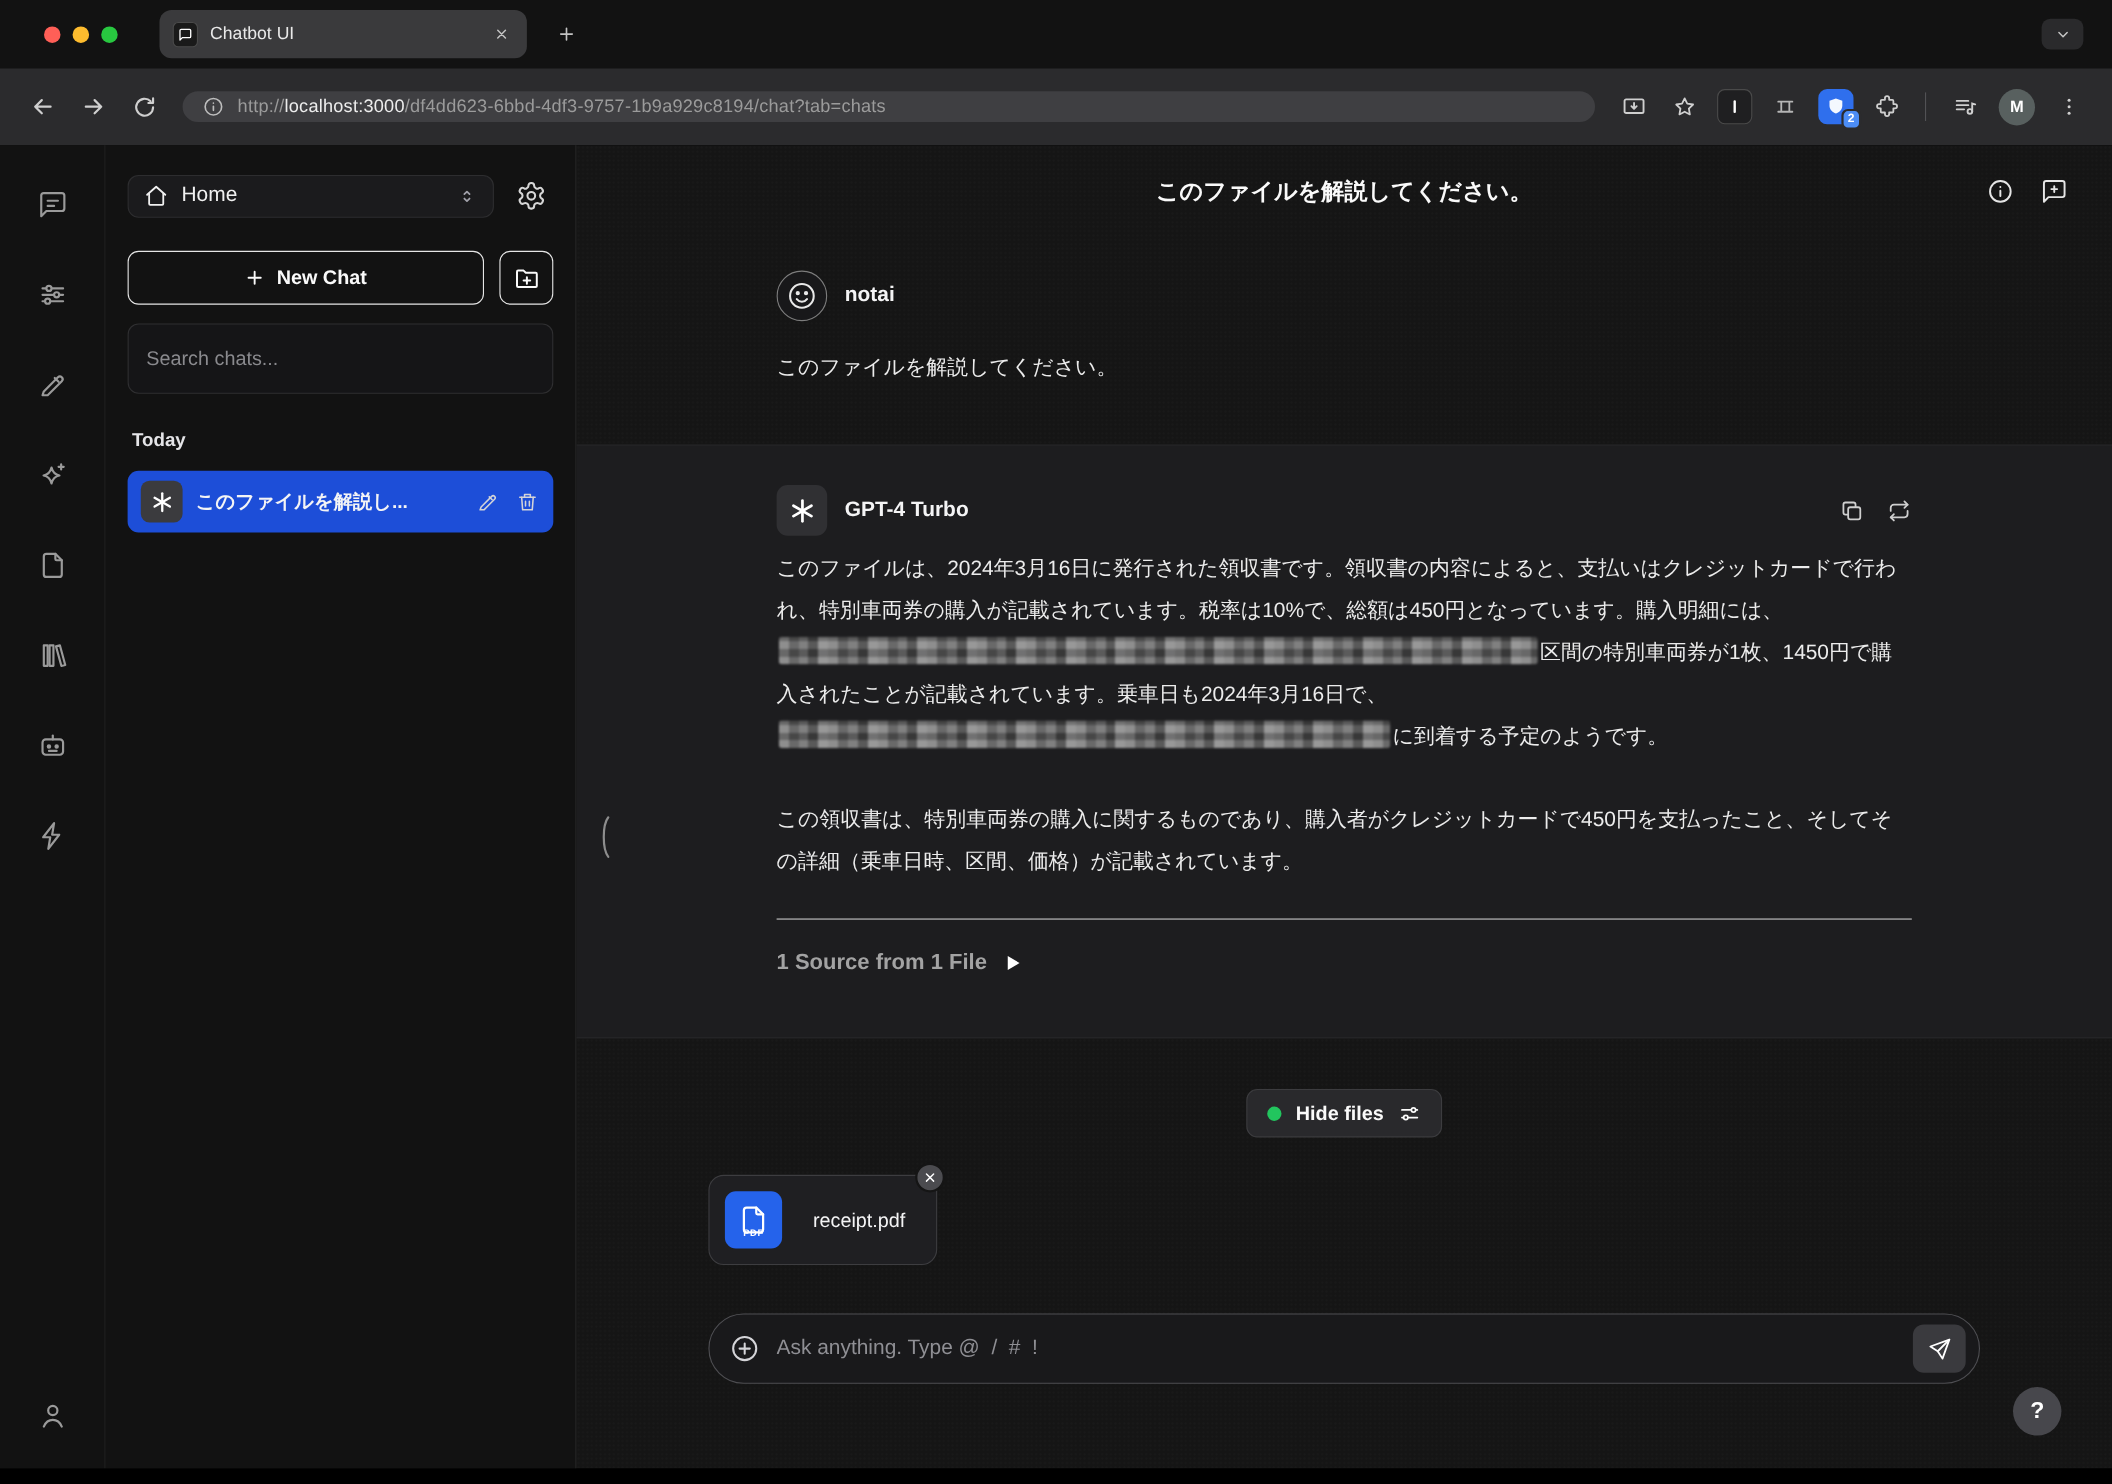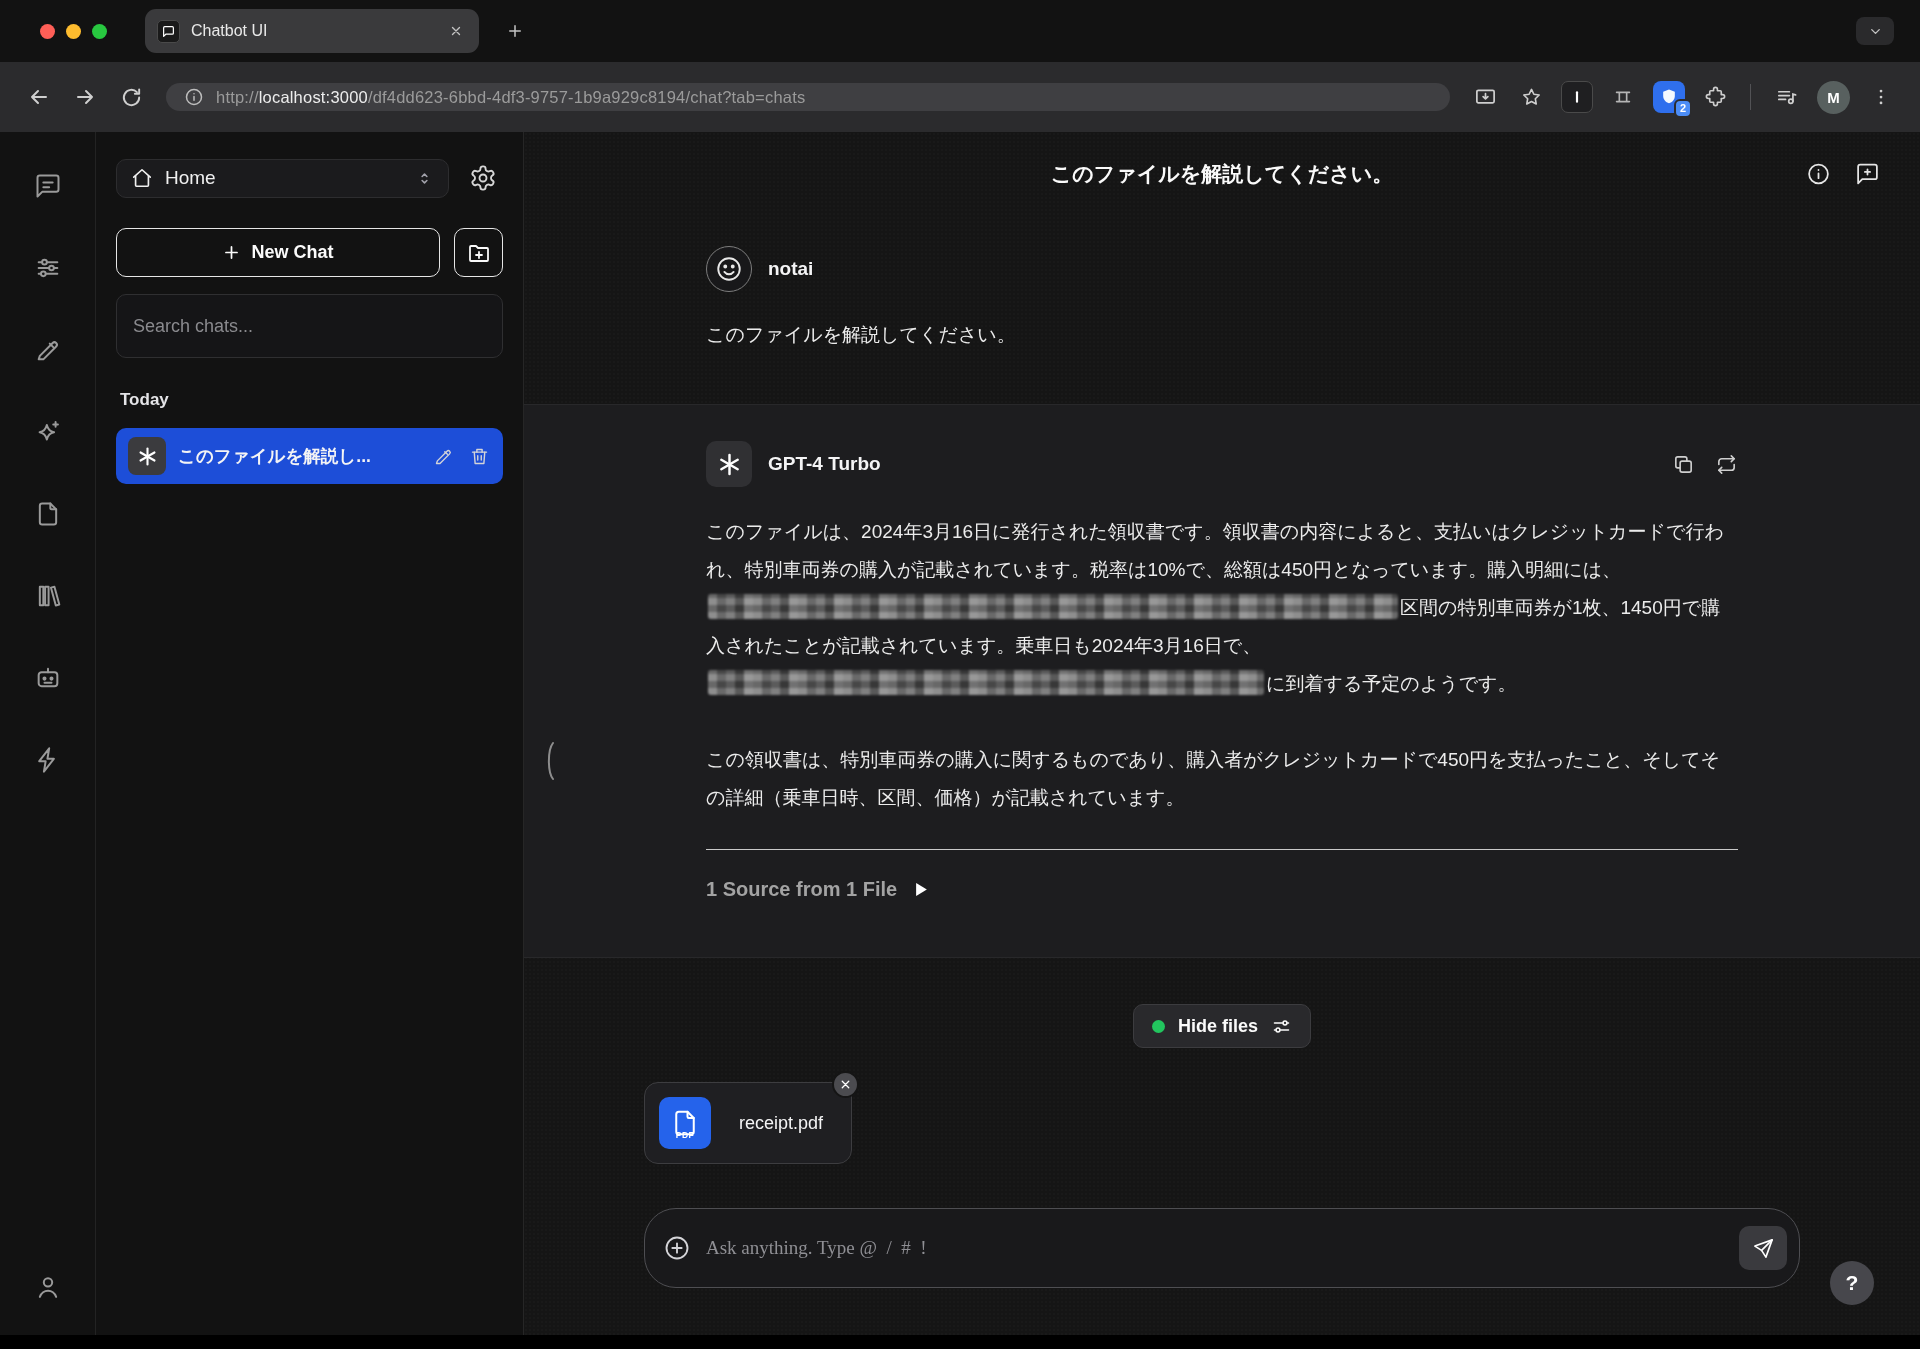--- a/index.html
+++ b/index.html
@@ -65,21 +65,21 @@
 .content{flex:1;display:flex;flex-direction:column;min-height:0;}
 .msg-col{width:1032px;margin:0 auto;}
 .user-section{padding:30px 0 50px;}
 .msg-head{display:flex;align-items:center;gap:16px;}
 .user-avatar{width:46px;height:46px;border-radius:50%;border:1.5px solid #7d7d7d;background:#18181a;color:#e8e8e8;display:flex;align-items:center;justify-content:center;flex:0 0 auto;}
 .ai-avatar{width:46px;height:46px;border-radius:10px;background:#303033;display:flex;align-items:center;justify-content:center;color:#fff;flex:0 0 auto;}
 .msg-name{font-size:19px;font-weight:700;color:#f4f4f5;}
 .msg-actions{margin-left:auto;display:flex;gap:20px;color:#cfcfcf;align-items:center;}
 .msg-text{margin-top:24px;font-size:19px;line-height:38px;color:#ececec;}
 .assistant-section{background:#1d1d1f;border-top:1px solid rgba(255,255,255,.05);border-bottom:1px solid rgba(255,255,255,.05);padding-top:36px;}
-.answer{margin-top:26px;font-size:19px;line-height:38px;color:#ececec;}
+.answer{margin-top:12px;font-size:19px;line-height:38px;color:#ececec;}
 .answer p+p{margin-top:38px;}
 .redacted{display:inline-block;height:25px;vertical-align:-5px;border-radius:3px;margin:0 2px;
   background:
     repeating-linear-gradient(0deg, rgba(255,255,255,.12) 0 7px, rgba(0,0,0,.20) 7px 14px),
     repeating-linear-gradient(90deg,#8d8d8d 0 9px,#5f5f5f 9px 18px,#7b7b7b 18px 27px,#4a4a4a 27px 36px,#9a9a9a 36px 45px);
   filter:blur(1.2px);opacity:.9;}
 .redacted.r1{width:690px;}
 .redacted.r2{width:556px;}
 .src-divider{border:none;border-top:1px solid #c9c9c9;margin:32px 0 0;}
 .sources-row{display:flex;align-items:center;gap:18px;padding:28px 0 56px;color:#a3a3a3;width:fit-content;}
@@ -88,21 +88,21 @@
 
 .composer{flex:1;display:flex;flex-direction:column;align-items:center;padding-top:46px;}
 .hide-files{height:44px;background:#29292c;border:1px solid #3c3c3f;border-radius:10px;display:flex;align-items:center;gap:13px;padding:0 18px;color:#fafafa;font-size:18px;font-weight:600;font-family:inherit;}
 .gdot{width:13px;height:13px;border-radius:50%;background:#22c55e;display:inline-block;}
 .composer-col{width:1156px;margin-top:34px;}
 .file-chip{position:relative;display:inline-flex;align-items:center;gap:28px;padding:14px 28px 14px 14px;background:#1f1f22;border:1px solid #3d3d40;border-radius:14px;}
 .pdf-icon{width:52px;height:52px;border-radius:10px;background:#2563eb;position:relative;display:flex;align-items:center;justify-content:center;flex:0 0 auto;}
 .pdf-label{position:absolute;bottom:9px;left:50%;transform:translateX(-50%);font-size:8.5px;font-weight:700;color:#fff;letter-spacing:.5px;}
 .file-name{font-size:18px;color:#f4f4f5;}
 .chip-close{position:absolute;top:-12px;right:-8px;width:27px;height:27px;border-radius:50%;background:#4b4b4f;border:2px solid #151515;color:#fff;display:flex;align-items:center;justify-content:center;}
-.input-row{margin-top:44px;height:80px;border:1px solid #4e4e52;border-radius:32px;background:#19191b;display:flex;align-items:center;padding:0 12px 0 18px;gap:15px;font-family:Liberation Serif, serif;}
+.input-row{margin-top:44px;height:64px;border:1px solid #4e4e52;border-radius:32px;background:#19191b;display:flex;align-items:center;padding:0 12px 0 18px;gap:15px;}
 .plus-icon{color:#d4d4d8;display:flex;align-items:center;justify-content:center;flex:0 0 auto;}
 .input-row input{flex:1;background:none;border:none;outline:none;color:#e4e4e7;font-size:19px;font-family:inherit;min-width:0;}
 .input-row input::placeholder{color:#8f8f94;}
 .send-btn{width:48px;height:44px;border-radius:10px;background:#3a3a3e;display:flex;align-items:center;justify-content:center;color:#fff;flex:0 0 auto;}
 .help-btn{position:absolute;right:46px;bottom:30px;width:44px;height:44px;border-radius:50%;background:#47474c;color:#fff;font-size:21px;font-weight:700;display:flex;align-items:center;justify-content:center;}
 .collapse{position:absolute;left:18px;top:607px;color:#8d8d8d;}
 .bottom-strip{height:14px;background:#000;flex:0 0 auto;}
 </style>
 </head>
 <body>

